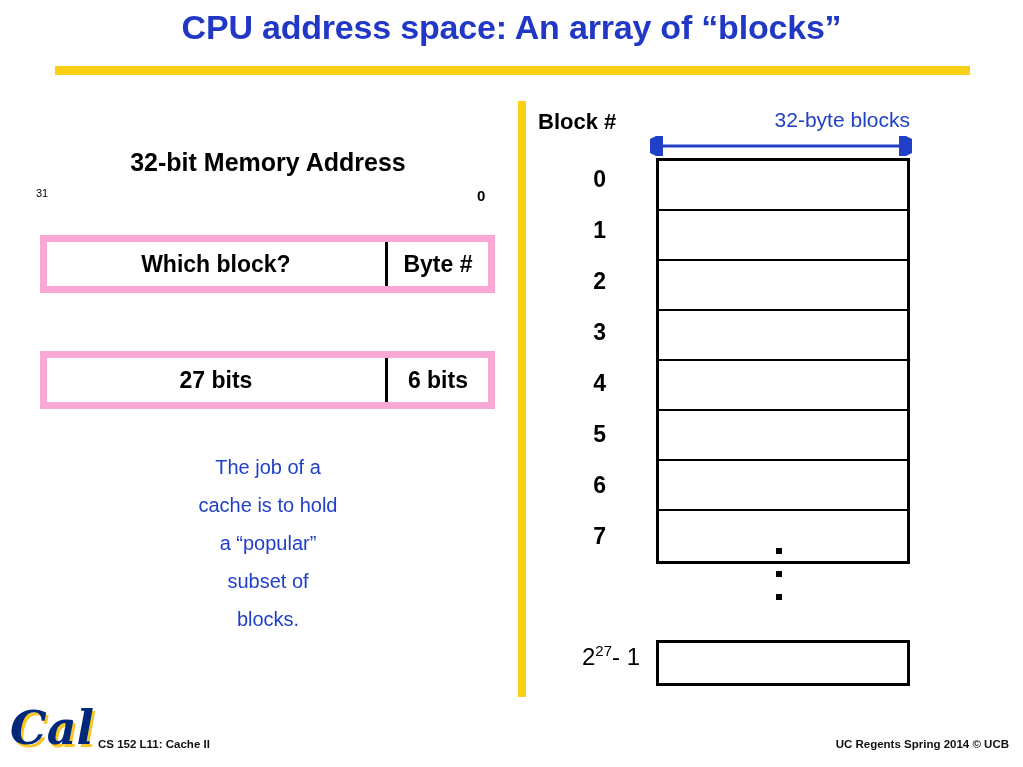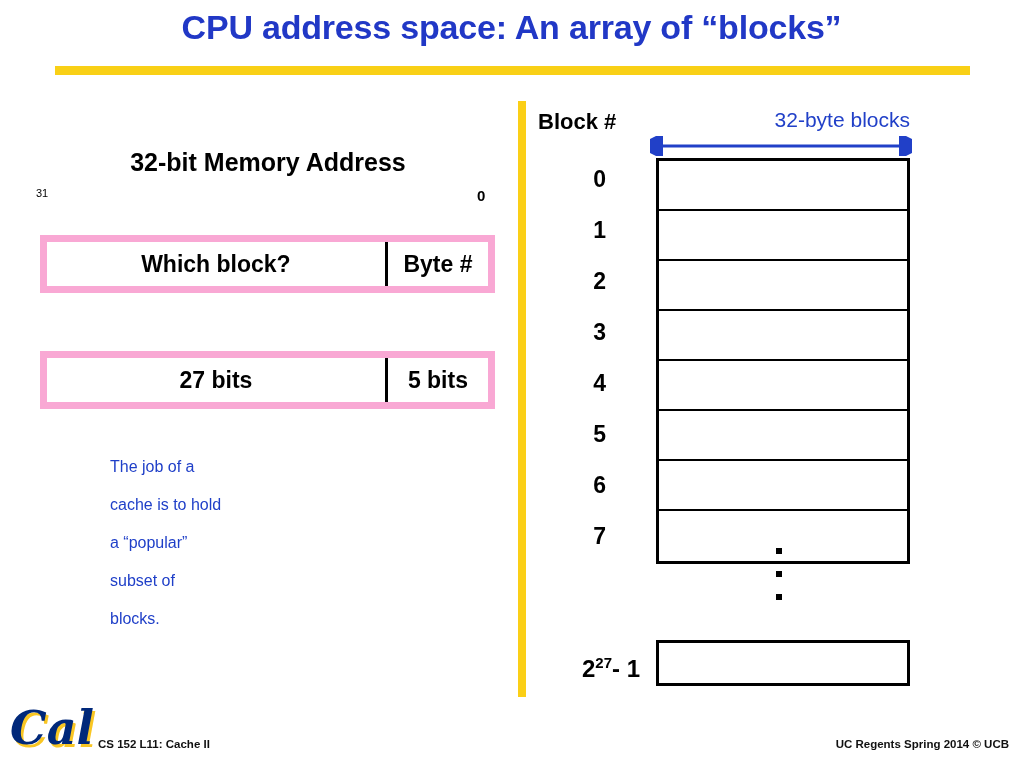--- a/index.html
+++ b/index.html
@@ -96,22 +96,22 @@
     box-sizing: border-box;
   }
   .addr-cell-wide   { width: 347px; border-right: 3px solid #000; }
   .addr-cell-narrow { width: 102px; }
 
   #cache-note {
     position: absolute;
     left: 110px;
     top: 448px;
     width: 316px;
-    text-align: left;
-    font-size: 16px;
+    text-align: center;
+    font-size: 20px;
     line-height: 38px;
     color: #1F3FC8;
   }
 
   
   #block-hash-label {
     position: absolute;
     left: 538px;
     top: 109px;
     font-size: 22px;
@@ -189,24 +189,23 @@
     box-sizing: border-box;
     background: #fff;
   }
   #last-block-index {
     position: absolute;
     left: 520px;
     top: 643px;
     width: 120px;
     text-align: right;
     font-size: 24px;
-    font-weight: bold;
+    font-weight: normal;
     color: #000;
     white-space: nowrap;
-    margin-top: 12px;
   }
   #last-block-index sup {
     font-size: 15px;
     vertical-align: super;
     line-height: 0;
   }
 
   
   #cal-logo {
     position: absolute;
@@ -245,21 +244,21 @@
 <div id="bit-hi">31</div>
 <div id="bit-lo">0</div>
 
 <div class="addr-bar" id="addr-bar-fields">
   <div class="addr-cell addr-cell-wide">Which block?</div>
   <div class="addr-cell addr-cell-narrow">Byte #</div>
 </div>
 
 <div class="addr-bar" id="addr-bar-sizes">
   <div class="addr-cell addr-cell-wide">27 bits</div>
-  <div class="addr-cell addr-cell-narrow">5 bits</div>
+  <div class="addr-cell addr-cell-narrow">6 bits</div>
 </div>
 
 <div id="cache-note">
   <div>The job of a</div>
   <div>cache is to hold</div>
   <div>a “popular”</div>
   <div>subset of</div>
   <div>blocks.</div>
 </div>
 

